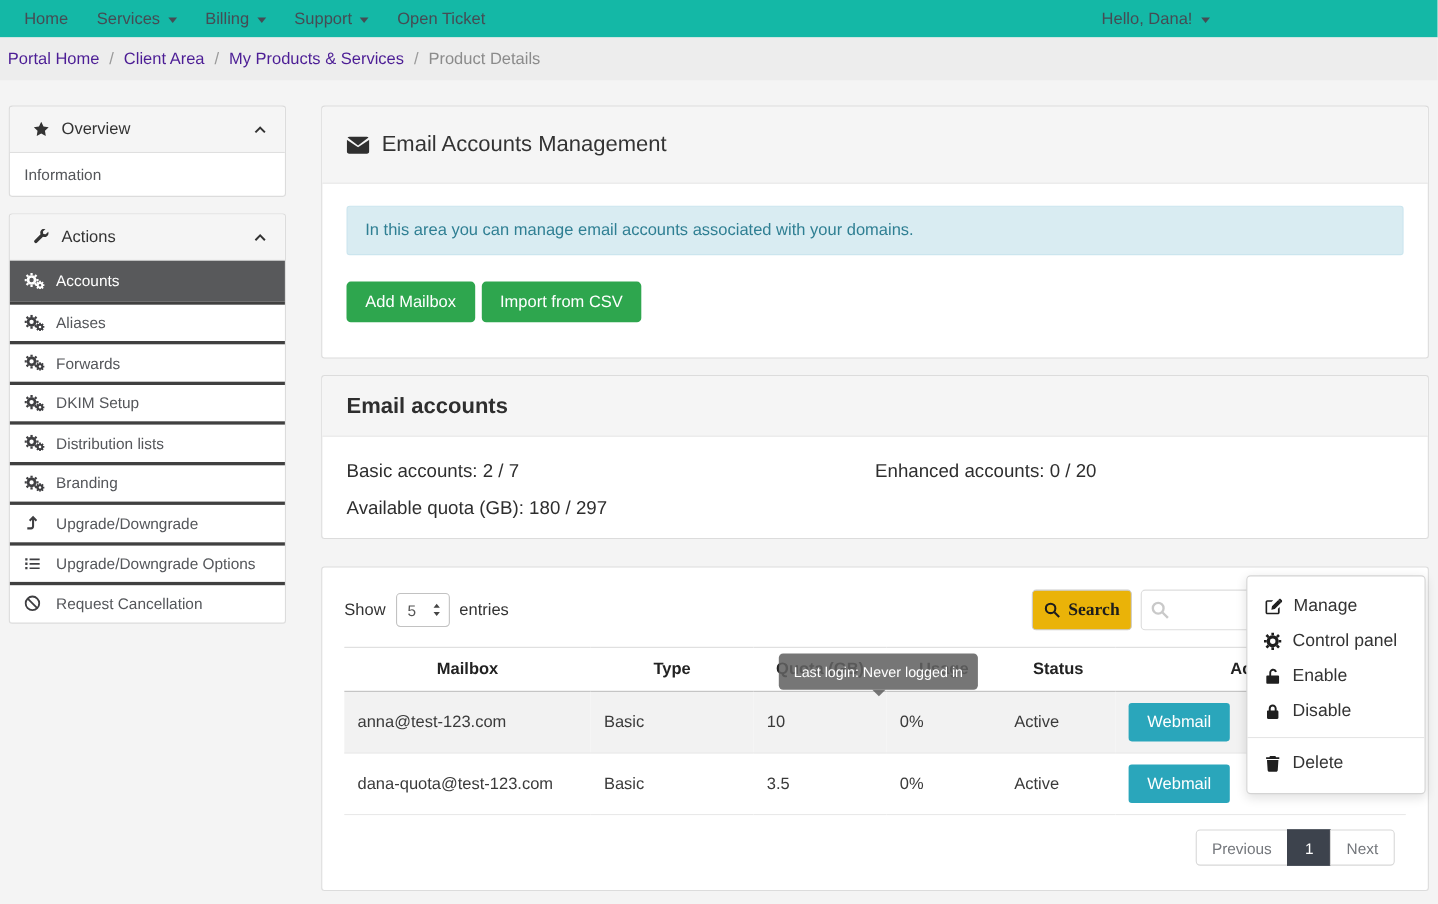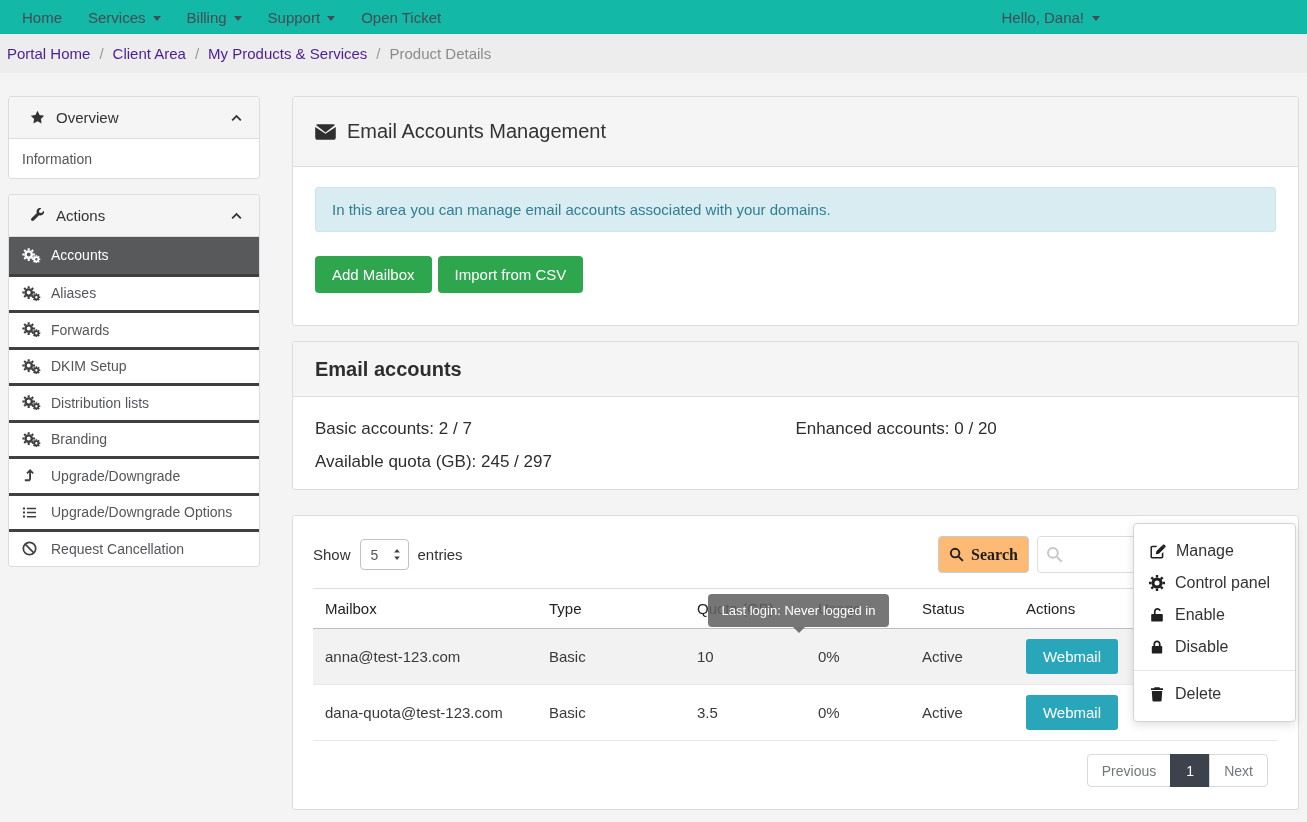--- a/index.html
+++ b/index.html
@@ -47,27 +47,27 @@
   #panelB .panel-h{height:55px;padding:0 22px;font-size:20px;font-weight:bold;color:#2e2e2e}
   #panelB .body{padding:15px 22px 0;display:grid;grid-template-columns:1fr 1fr;font-size:17px;color:#2e2e2e}
   #panelB .stat{line-height:33px}
 
   
   #panelC{left:292px;top:515px;width:1007px;height:295px;padding:20px}
   .controls{display:flex;align-items:center;height:37px}
   .ctl-left{display:flex;align-items:center;gap:9px;font-size:15px;color:#333}
   .select-box{width:49px;height:31px;border:1px solid #c2c2c2;border-radius:4px;background:#fff;display:flex;align-items:center;justify-content:space-between;padding:0 7px 0 10px;font-size:14px;color:#555;cursor:pointer}
   .ctl-right{margin-left:auto;display:flex;gap:8px;flex:0 0 340px}
-  .search-btn{height:37px;width:91px;background:#fdba74;border:1px solid #ccc;border-radius:4px;display:flex;align-items:center;justify-content:center;gap:7px;font-family:"Liberation Serif","DejaVu Serif",serif;font-weight:bold;font-size:16px;color:#1d1d1d;cursor:pointer}
+  .search-btn{height:37px;width:91px;background:#eab308;border:1px solid #ccc;border-radius:4px;display:flex;align-items:center;justify-content:center;gap:7px;font-family:"Liberation Serif","DejaVu Serif",serif;font-weight:bold;font-size:16px;color:#1d1d1d;cursor:pointer}
   .search-wrap{position:relative;flex:1}
   .search-wrap input{width:100%;height:37px;border:1px solid #ddd;border-radius:4px;padding:0 10px 0 34px;font-size:15px;font-family:inherit;outline:none}
   .search-wrap .mag{position:absolute;left:9px;top:10px;color:#c9c9c9}
 
   table.grid{margin-top:15px;width:100%;border-collapse:collapse;font-size:15px}
-  table.grid th{text-align:left;font-weight:normal;color:#222;padding:11px 12px;border-top:1px solid #ddd;border-bottom:1px solid #bfbfbf;cursor:pointer}
+  table.grid th{text-align:center;font-weight:bold;color:#222;padding:11px 12px;border-top:1px solid #ddd;border-bottom:1px solid #bfbfbf;cursor:pointer}
   table.grid td{padding:10px 12px;height:55px;color:#3a3a3a;border-bottom:1px solid #e9e9e9}
   tr.striped td{background:#f2f2f2}
   .webmail-btn{width:92px;height:35px;background:#2aa6bb;border:none;border-radius:3px;color:#fff;font-size:15px;font-family:inherit;cursor:pointer}
   .actions-cell{display:flex;align-items:center}
   .row-cogs{margin-left:72px;color:#1f1f1f;cursor:pointer;position:relative;z-index:1}
 
   .pagination{margin-top:13px;margin-right:10px;display:flex;justify-content:flex-end}
   .pg{height:33px;background:#fff;border:1px solid #d8d8d8;display:flex;align-items:center;justify-content:center;font-size:14px;color:#74777c;padding:0 14px;cursor:pointer;margin-left:-1px}
   .pg:first-child{border-radius:4px 0 0 4px;margin-left:0}
   .pg:last-child{border-radius:0 4px 4px 0}
@@ -299,21 +299,21 @@
       <button class="btn-green">Import from CSV</button>
     </div>
   </div>
 </div>
 
 <div class="panel" id="panelB">
   <div class="panel-h">Email accounts</div>
   <div class="body">
     <div>
       <div class="stat">Basic accounts: 2 / 7</div>
-      <div class="stat">Available quota (GB): 245 / 297</div>
+      <div class="stat">Available quota (GB): 180 / 297</div>
     </div>
     <div>
       <div class="stat">Enhanced accounts: 0 / 20</div>
     </div>
   </div>
 </div>
 
 <div class="panel" id="panelC">
   <div class="controls">
     <div class="ctl-left">

